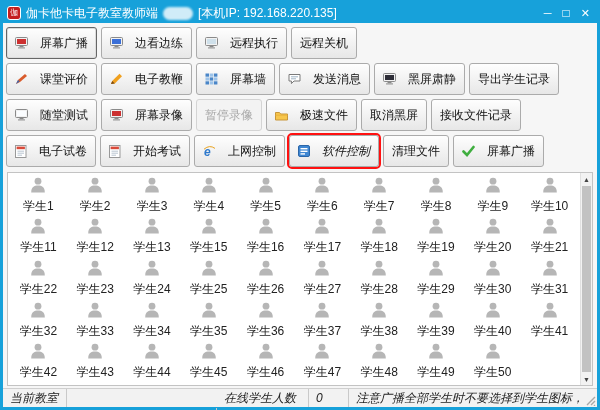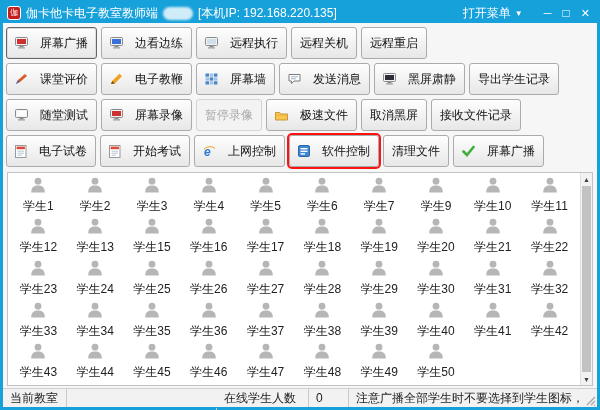--- a/index.html
+++ b/index.html
@@ -23,61 +23,57 @@
   .win-btn.max { font-size:12px; }
 
   
   .toolbar { padding:4px 3px 3px 3px; display:flex; flex-direction:column; gap:4px; background:#f6f6f6; }
   .tb-row { display:flex; gap:4px; }
   .tb-btn { display:inline-flex; align-items:center; justify-content:center; gap:12px;
             height:32px; padding:0 8px; font-size:12px; color:#111; font-family:inherit;
             background:linear-gradient(#fefefe,#e7e7e7); border:1px solid #ababab; border-radius:3px; }
   .tb-btn.focused { border-color:#666; box-shadow:inset 0 0 0 1px #dcdcdc; }
   .tb-btn.disabled { color:#a9a9a9; border-color:#d4d4d4; background:#f3f3f3;padding-left:8px; }
-  .tb-btn.highlighted { outline:2px solid #ff1111; }
+  .tb-btn.highlighted { outline:2px solid #ff1111;font-style:italic; }
   .tb-ic { display:inline-flex; align-items:center; }
 
   
   .student-panel { flex:1; margin:2px 4px 2px 4px; background:#fff; border:1px solid #c3c3c3;
                    position:relative; overflow:hidden;text-align:center; }
   .student-grid { position:absolute; left:2px; top:2px; right:14px; bottom:2px;
                   display:grid; grid-template-columns:repeat(10,1fr); grid-auto-rows:1fr; }
   .stu { display:flex; flex-direction:column; align-items:center; justify-content:center; gap:2px; cursor:default; }
   .stu-lb { font-size:12px; color:#222; white-space:nowrap; }
 
   .scrollbar { position:absolute; top:0; right:0; bottom:0; width:12px; background:#f2f2f2; border-left:1px solid #e0e0e0; }
   .sb-arrow { position:absolute; left:0; width:11px; height:12px; font-size:7px; color:#444;
               display:flex; align-items:center; justify-content:center; }
   .sb-arrow.up { top:0; }
   .sb-arrow.down { bottom:0; }
   .sb-thumb { position:absolute; left:1px; top:13px; bottom:13px; width:9px; background:#c2c2c2; }
 
   
   .statusbar { height:19px; flex:0 0 auto; background:#f2f2f2; border-top:1px solid #cfcfcf;
                display:flex; align-items:center; font-size:12px; color:#222; }
-  .sb-cell { height:100%; display:flex; align-items:center; padding:0 7px; border-right:1px solid #c9c9c9; white-space:nowrap; overflow:hidden; }
+  .sb-cell { height:100%; display:flex; align-items:center; padding:0 7px; border-right:1px solid #c9c9c9; white-space:nowrap; overflow:hidden;font-style:italic; }
   .sb-c1 { width:64px; } .sb-c2 { width:150px;margin-top:38px; } .sb-c3 { width:92px; } .sb-c4 { width:40px; }
   .sb-note { flex:1; border-right:none; }
   .sb-grip { width:13px; height:100%; display:flex; align-items:flex-end; justify-content:flex-end; padding:1px; }
 </style>
 </head>
 <body>
 
 <div class="window">
 
   <div class="titlebar">
     <div class="app-icon">伽</div>
     <span>伽卡他卡电子教室教师端</span>
     <span class="redact"></span>
     <span>[本机IP: 192.168.220.135]</span>
     <span class="tb-spacer"></span>
-    <span class="menu-btn">
-      <span>打开菜单</span>
-      <span class="menu-caret">▼</span>
-    </span>
     <span class="win-btns">
       <span class="win-btn">─</span>
       <span class="win-btn max">□</span>
       <span class="win-btn">✕</span>
     </span>
   </div>
 
   <div class="toolbar">
       <div class="tb-row">
         <button class="tb-btn focused">
@@ -108,23 +104,20 @@
               <rect x="0.5" y="0.5" width="12" height="8" rx="1" fill="#f2f2f2" stroke="#8a8a8a"></rect>
               <rect x="2" y="2" width="9" height="5" fill="#cfe0ea"></rect>
               <rect x="4.5" y="9" width="4" height="1.2" fill="#8a8a8a"></rect>
               <rect x="3" y="10.3" width="7" height="1.2" fill="#9a9a9a"></rect>
             </svg>
           </span>
           <span>远程执行</span>
         </button>
         <button class="tb-btn">
           <span>远程关机</span>
-        </button>
-        <button class="tb-btn">
-          <span>远程重启</span>
         </button>
       </div>
       <div class="tb-row">
         <button class="tb-btn">
           <span class="tb-ic">
             <svg width="13" height="12">
               <path d="M1 11 L3 7 L10 1 L12 3 L5 9 Z" fill="#d95b2b"></path>
               <path d="M1 11 L3 7 L4.6 8.6 Z" fill="#3a66b0"></path>
             </svg>
           </span>
@@ -327,20 +320,27 @@
               <circle cx="10" cy="4.2" r="3.4" fill="#b6b6b6"></circle>
               <path d="M3.2 15.5 C3.2 10 6.2 8.6 10 8.6 C13.8 8.6 16.8 10 16.8 15.5 Z" fill="#b6b6b6"></path>
             </svg></span>
           <span class="stu-lb">学生7</span>
         </div>
         <div class="stu">
           <span class="stu-ic"><svg width="20" height="16">
               <circle cx="10" cy="4.2" r="3.4" fill="#b6b6b6"></circle>
               <path d="M3.2 15.5 C3.2 10 6.2 8.6 10 8.6 C13.8 8.6 16.8 10 16.8 15.5 Z" fill="#b6b6b6"></path>
             </svg></span>
+          <span class="stu-lb">学生8</span>
+        </div>
+        <div class="stu">
+          <span class="stu-ic"><svg width="20" height="16">
+              <circle cx="10" cy="4.2" r="3.4" fill="#b6b6b6"></circle>
+              <path d="M3.2 15.5 C3.2 10 6.2 8.6 10 8.6 C13.8 8.6 16.8 10 16.8 15.5 Z" fill="#b6b6b6"></path>
+            </svg></span>
           <span class="stu-lb">学生9</span>
         </div>
         <div class="stu">
           <span class="stu-ic"><svg width="20" height="16">
               <circle cx="10" cy="4.2" r="3.4" fill="#b6b6b6"></circle>
               <path d="M3.2 15.5 C3.2 10 6.2 8.6 10 8.6 C13.8 8.6 16.8 10 16.8 15.5 Z" fill="#b6b6b6"></path>
             </svg></span>
           <span class="stu-lb">学生10</span>
         </div>
         <div class="stu">

